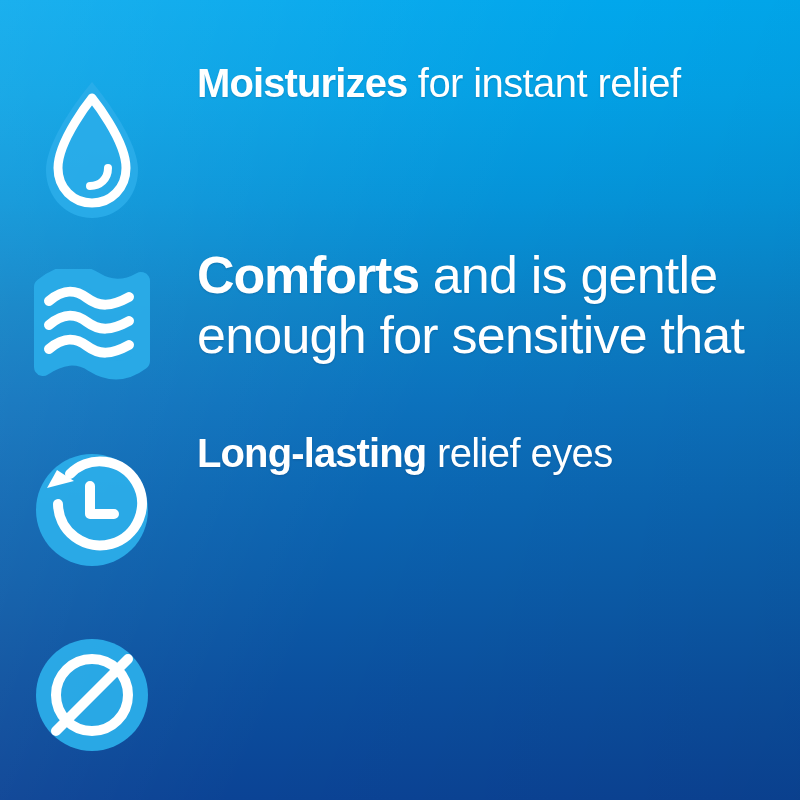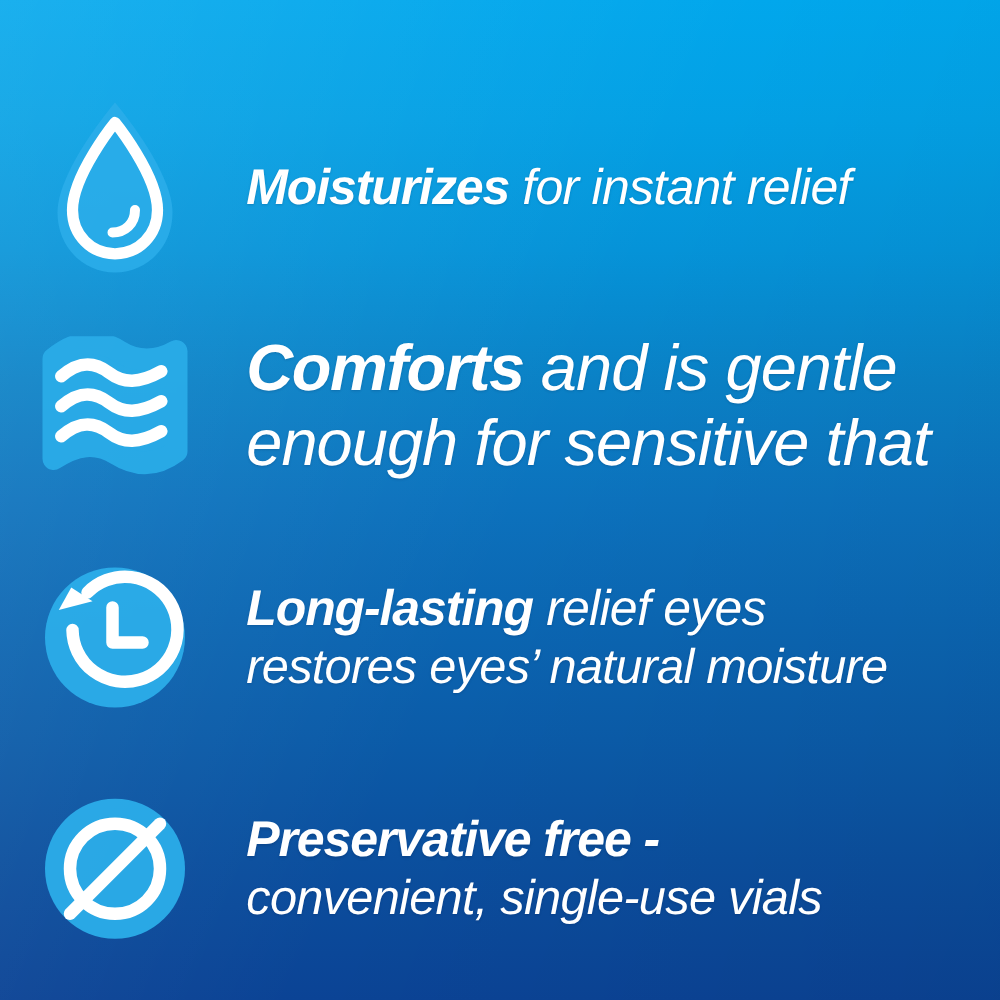--- a/index.html
+++ b/index.html
@@ -31,22 +31,20 @@
         #0B4F9E 86%,
         #0B4395 100%);
     overflow:hidden;
   }
 
   
   .row {
     position:absolute;
     left:0; width:800px;
     display:flex;
-    align-items:center;
-    font-style:italic;
   }
   .row-1 { top:60px;  height:180px; }
   .row-2 { top:245px; height:160px; }
   .row-3 { top:430px; height:160px; }
   .row-4 { top:615px; height:160px; }
 
   .icon-cell {
     width:197px;
     min-width:197px;
     display:flex;
@@ -149,38 +147,33 @@
 
           <path d="M17 40 L27 22 L44 33 Z" fill="#FFFFFF"></path>
 
           <path d="M60 38 L60 66 L84 66" fill="none" stroke="#FFFFFF" stroke-width="10" stroke-linecap="round" stroke-linejoin="round"></path>
         </svg>
       </span>
     </div>
 
     <div class="text-cell">
       <span class="line line-1"><span class="b">Long-lasting</span><span> relief eyes</span></span>
-      <span class="line line-2"><span>restores eyes’ natural moisture</span></span>
     </div>
   </div>
 
   <div class="row row-4">
 
     <div class="icon-cell">
       <span>
         <svg class="icon-svg" width="124" height="124" viewBox="0 0 124 124" aria-hidden="true">
 
           <circle cx="62" cy="62" r="56" fill="#2BADE9" opacity="0.95"></circle>
 
           <circle cx="62" cy="62" r="36" fill="none" stroke="#FFFFFF" stroke-width="10"></circle>
 
           <line x1="26" y1="98" x2="98" y2="26" stroke="#FFFFFF" stroke-width="10" stroke-linecap="round"></line>
         </svg>
       </span>
     </div>
 
-    <div class="text-cell">
-      <span class="line line-1"><span class="b">Preservative free -</span><span></span></span>
-      <span class="line line-2"><span>convenient, single-use vials</span></span>
-    </div>
   </div>
 
 </div>
 
 </body></html>

